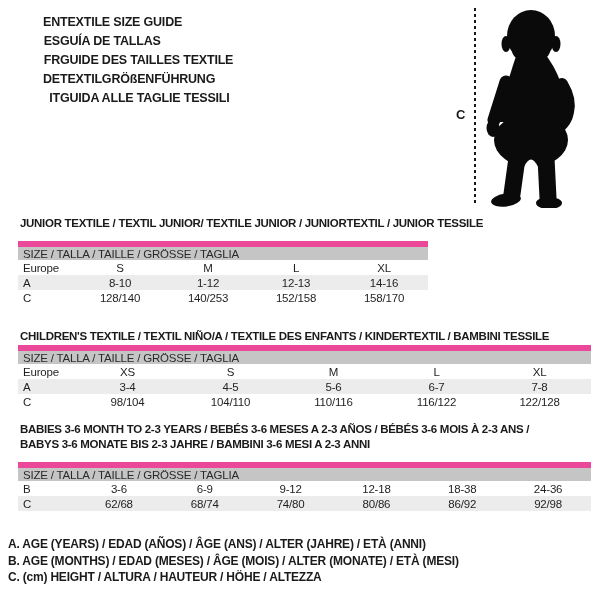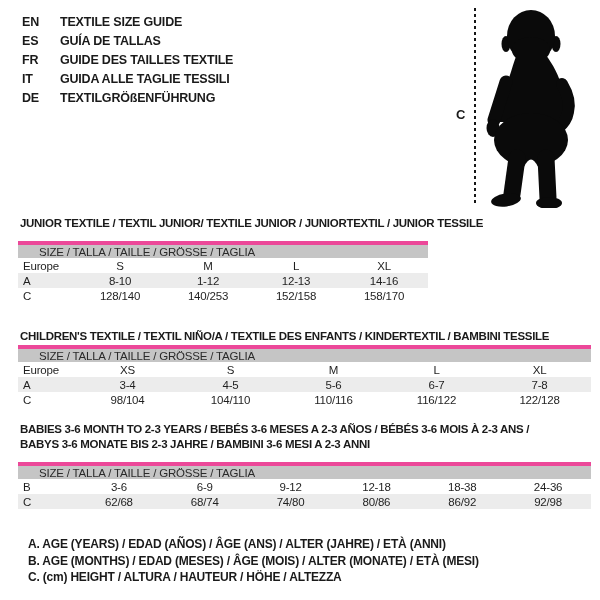--- a/index.html
+++ b/index.html
@@ -4,21 +4,21 @@
 <style>
   html,body{margin:0;padding:0;}
   body{
     width:600px;height:600px;position:relative;overflow:hidden;
     background:#ffffff;color:#1a1a1a;
     font-family:"Liberation Sans", sans-serif;
   }
   
   .lang-block{position:absolute;left:22px;top:13px;}
   .lang-row{display:flex;font-weight:bold;font-size:12.5px;line-height:19px;letter-spacing:-0.2px;}
-  .lang-code{width:38px;flex:0 0 38px;}
+  .lang-code{width:38px;flex:0 0 38px;text-align:right;}
   
   .dash-line{
     position:absolute;left:474px;top:8px;width:2px;height:198px;
     background:repeating-linear-gradient(to bottom,#161616 0 3px,transparent 3px 6px);
   }
   .fig-label{position:absolute;left:456px;top:107px;font-weight:bold;font-size:13px;}
   .fig-svg{position:absolute;left:479px;top:6px;}
   
   .tbl-title{
     position:absolute;left:20px;font-weight:bold;font-size:11.5px;
@@ -31,51 +31,51 @@
   table.size-table{
     position:absolute;border-collapse:collapse;table-layout:fixed;
     font-size:11.5px;color:#1f1f1f;letter-spacing:-0.2px;
   }
   table.t1{left:18px;top:241px;width:410px;}
   table.t2{left:18px;top:345px;width:573px;}
   table.t3{left:18px;top:462px;width:573px;}
   .size-table col.c-lbl{width:58px;}
   .size-table td{height:15px;padding:0;text-align:center;vertical-align:middle;}
   .size-table tr.head td{
-    background:#c5c5c5;border-top:4px solid #ec4899;
-    text-align:left;padding-left:21px;height:13px;color:#2a2a2a;
+    background:#c5c5c5;border-top:6px solid #ec4899;
+    text-align:left;padding-left:5px;height:13px;color:#2a2a2a;
   }
   .size-table td.lbl{text-align:left;padding-left:5px;}
   .size-table tr.shaded td{background:#ececec;}
   
-  .legend{position:absolute;left:28px;top:536px;font-weight:bold;font-size:12px;line-height:16.5px;letter-spacing:-0.2px;}
+  .legend{position:absolute;left:8px;top:536px;font-weight:bold;font-size:12px;line-height:16.5px;letter-spacing:-0.2px;}
 </style>
 </head>
 <body>
 
 <div class="lang-block">
   <div class="lang-row">
     <span class="lang-code">EN</span>
     <span class="lang-label">TEXTILE SIZE GUIDE</span>
   </div>
   <div class="lang-row">
     <span class="lang-code">ES</span>
     <span class="lang-label">GUÍA DE TALLAS</span>
   </div>
   <div class="lang-row">
     <span class="lang-code">FR</span>
     <span class="lang-label">GUIDE DES TAILLES TEXTILE</span>
   </div>
   <div class="lang-row">
+    <span class="lang-code">DE</span>
+    <span class="lang-label">TEXTILGRÖßENFÜHRUNG</span>
+  </div>
+  <div class="lang-row">
     <span class="lang-code">IT</span>
     <span class="lang-label">GUIDA ALLE TAGLIE TESSILI</span>
-  </div>
-  <div class="lang-row">
-    <span class="lang-code">DE</span>
-    <span class="lang-label">TEXTILGRÖßENFÜHRUNG</span>
   </div>
 </div>
 
 <div class="dash-line"></div>
 <div class="fig-label">C</div>
 <svg class="fig-svg" width="110" height="202" viewBox="0 0 110 202" aria-hidden="true">
   <g fill="#0a0a0a" stroke="none">
 
     <ellipse cx="27" cy="38" rx="4.5" ry="8"></ellipse>
     <ellipse cx="77" cy="38" rx="4.5" ry="8"></ellipse>

